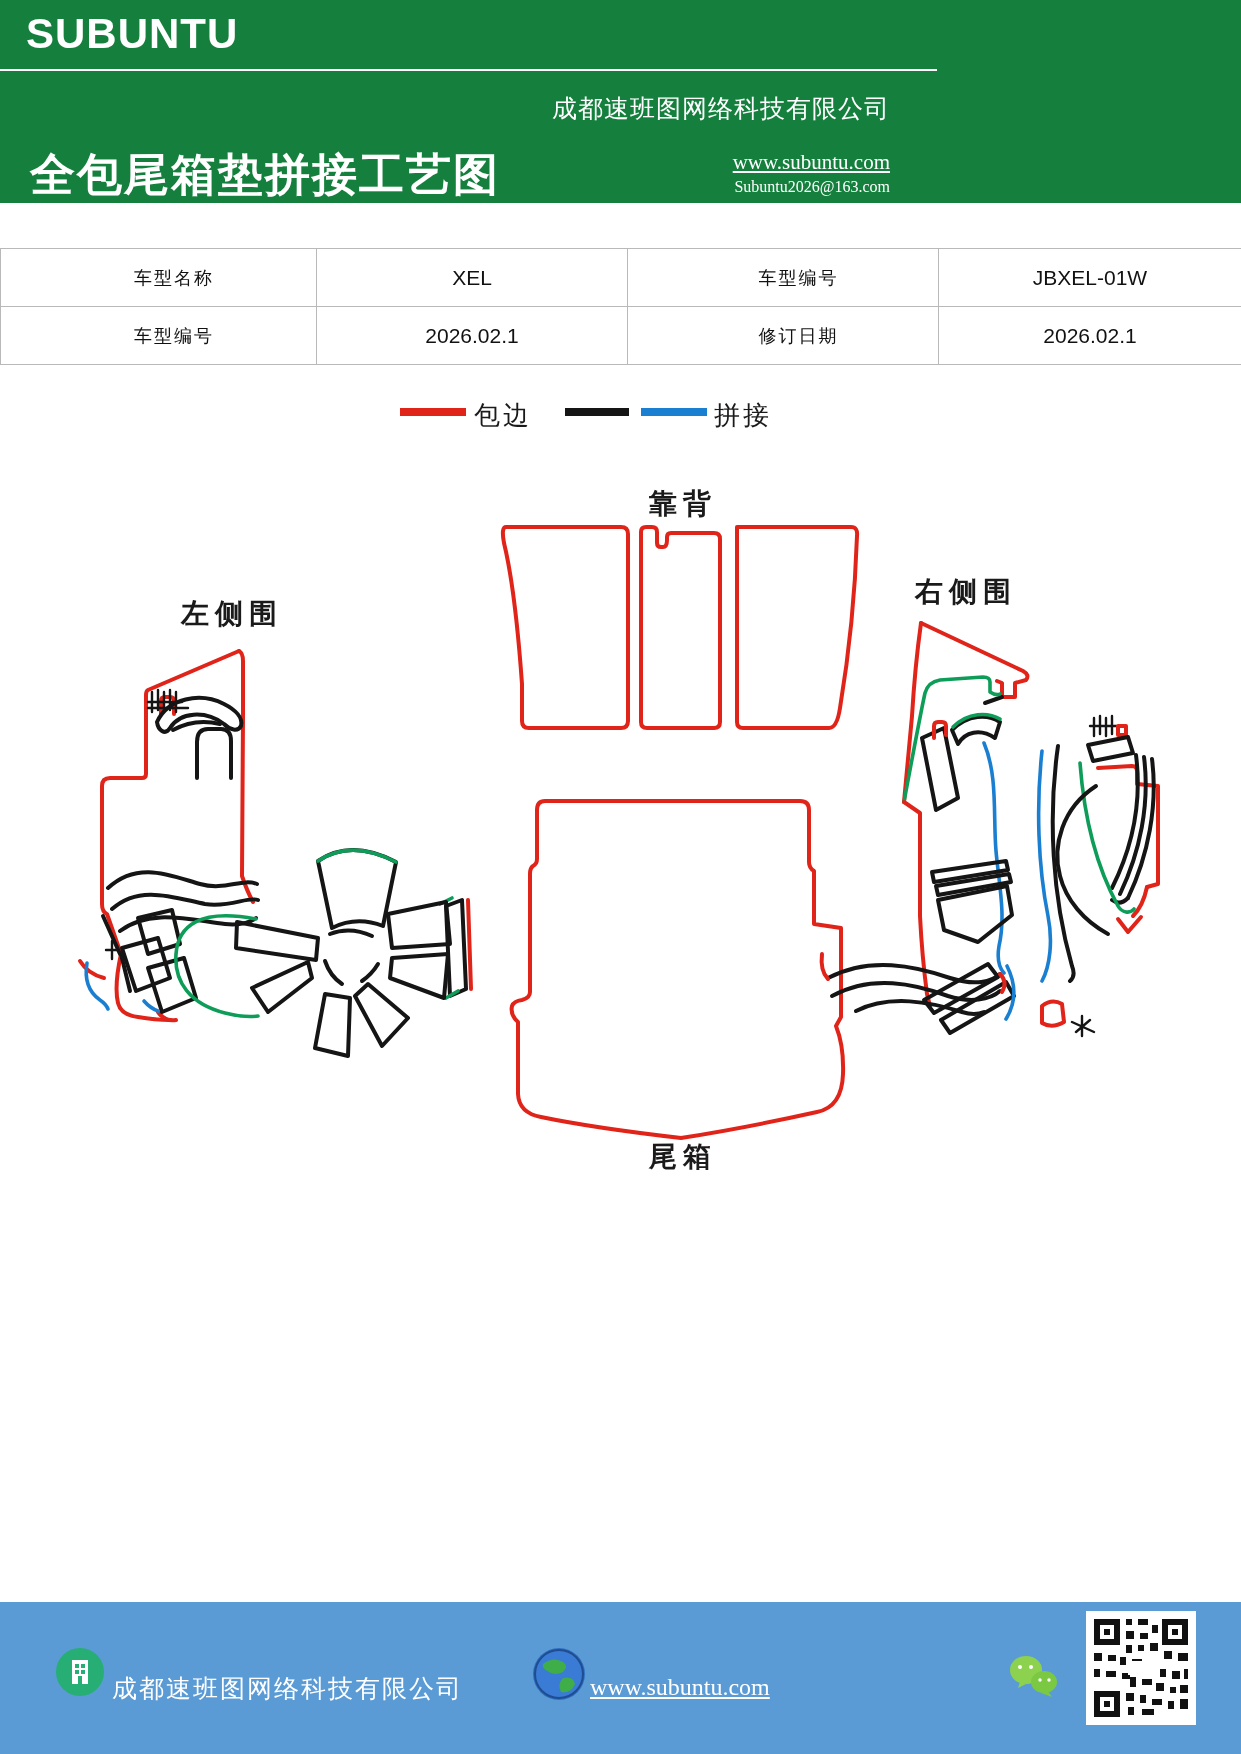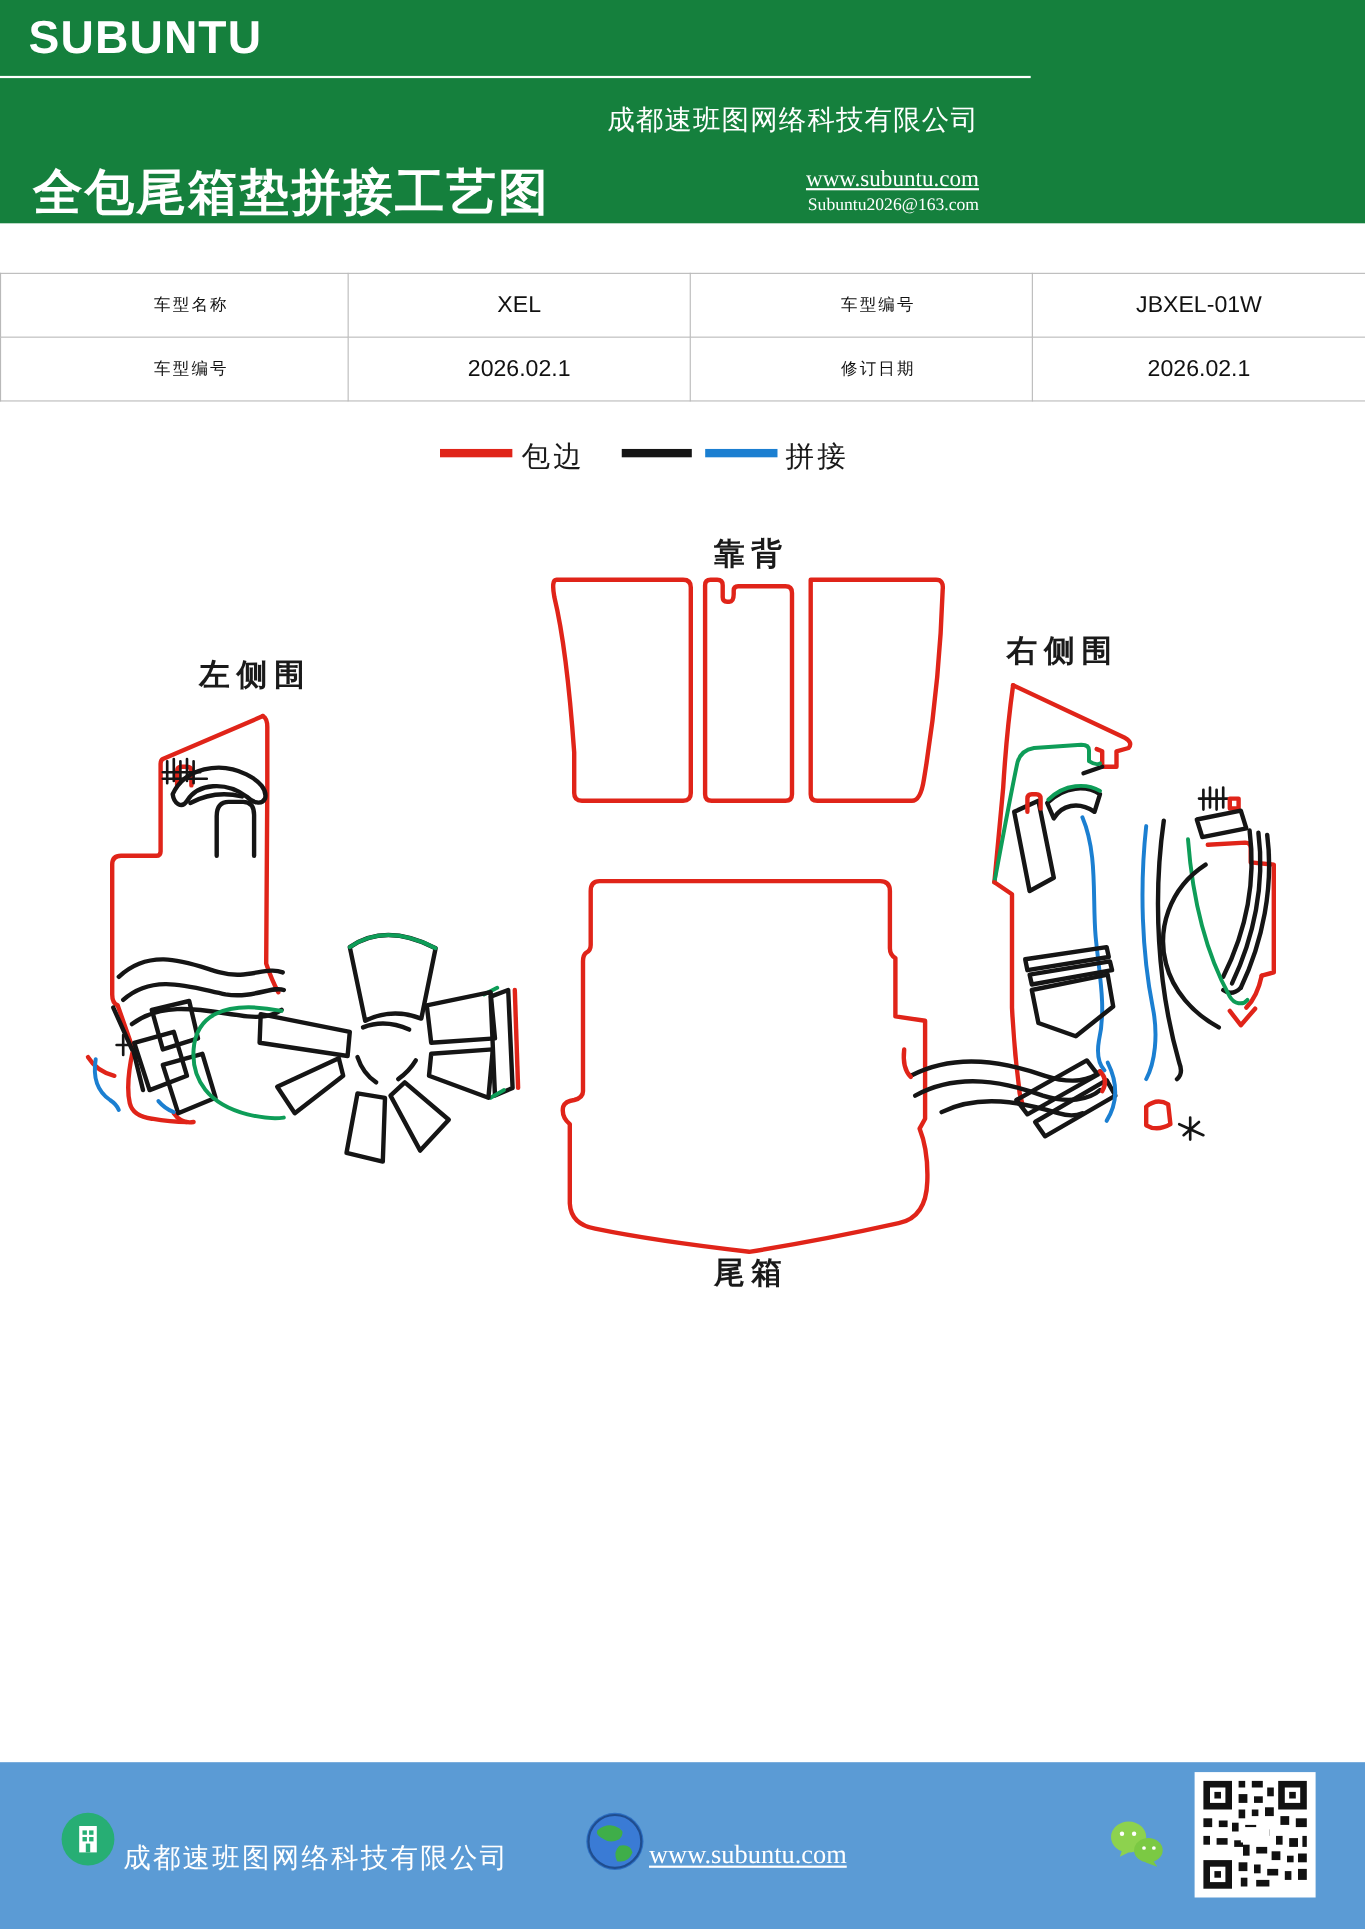--- a/index.html
+++ b/index.html
@@ -18,21 +18,21 @@
             font-size:21px;font-family:"Liberation Serif",serif;text-decoration:underline;}
   .hdr-mail{position:absolute;left:540px;top:178px;width:350px;text-align:right;color:#ffffff;
             font-size:16px;font-family:"Liberation Serif",serif;}
   .sop{position:absolute;left:928px;top:58px;color:#ffffff;font-size:86px;font-weight:bold;
        letter-spacing:2px;font-family:"Liberation Sans",sans-serif;}
   
   .info-table{position:absolute;left:0;top:248px;width:1241px;height:117px;border-collapse:collapse;
               table-layout:fixed;background:#ffffff;}
   .info-table td{border:1px solid #b9b9b9;text-align:center;vertical-align:middle;color:#111;}
   .info-table tr{height:58px;}
-  td.cn{font-size:15px;font-family:"Liberation Serif",serif;letter-spacing:2px;padding-left:32px;}
+  td.cn{font-size:18px;font-family:"Liberation Serif",serif;letter-spacing:2px;padding-left:32px;}
   td.val{font-size:21px;font-family:"Liberation Sans",sans-serif;}
   
   .legend{position:absolute;left:0;top:398px;width:1241px;height:36px;text-align:right;}
   .legend-label{position:absolute;top:0;font-size:26px;color:#1a1a1a;
                 font-family:"Liberation Serif",serif;letter-spacing:3px;}
   .legend svg{position:absolute;top:10px;}
   
   .diagram{position:absolute;left:0;top:446px;width:1241px;height:760px;}
   .s-red{stroke:#e02419;fill:none;stroke-width:4;stroke-linejoin:round;stroke-linecap:round;}
   .s-black{stroke:#151515;fill:none;stroke-width:4;stroke-linejoin:round;stroke-linecap:round;}

